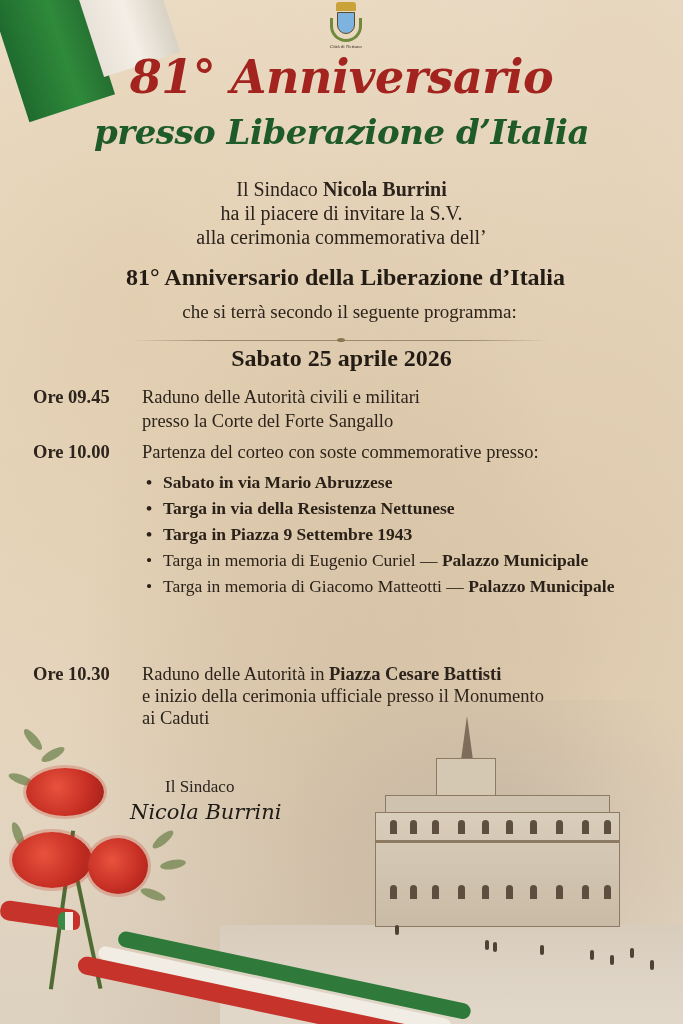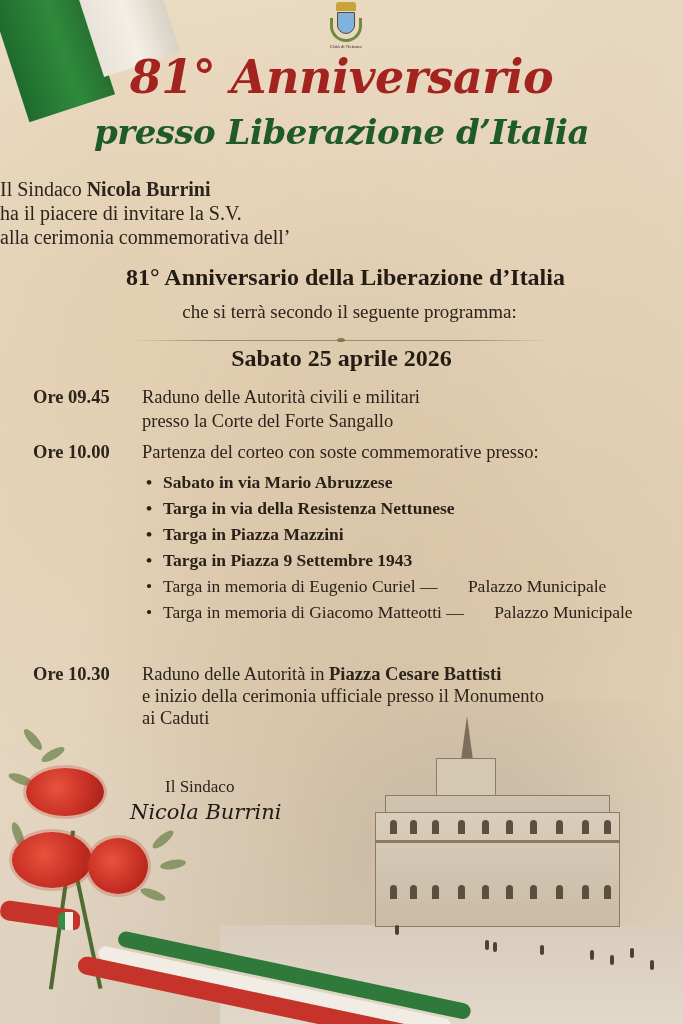--- a/index.html
+++ b/index.html
@@ -25,40 +25,40 @@
   
   .crest { position: absolute; left: 324px; top: 2px; width: 44px; height: 60px; }
   .crest .crown { position: absolute; left: 12px; top: 0; width: 20px; height: 9px; background: #c9a23a; border-radius: 3px 3px 0 0; }
   .crest .shield { position: absolute; left: 13px; top: 10px; width: 18px; height: 22px; background: #7fb3df; border: 1px solid #5b4a2a; border-radius: 0 0 9px 9px; }
   .crest .wreath { position: absolute; left: 6px; top: 16px; width: 32px; height: 24px; border: 3px solid #6f8a3c; border-top: none; border-radius: 0 0 16px 16px; }
   .crest .city { position: absolute; left: 0; top: 42px; width: 44px; text-align: center; font-size: 5px; color: #3a2f25; }
 
   .title1 { position: absolute; left: 0; right: 0; top: 50px; text-align: center; font-family: "DejaVu Serif", serif; font-style: italic; font-size: 46px; color: #a3231f; letter-spacing: -0.5px; }
   .title2 { position: absolute; left: 0; right: 0; top: 112px; text-align: center; font-family: "DejaVu Serif", serif; font-style: italic; font-size: 34px; color: #1f5a2b; letter-spacing: -0.5px; }
 
-  .intro { position: absolute; left: 0; right: 0; top: 177px; text-align: left; font-size: 20px; line-height: 24px; color: #2c241c; }
+  .intro { position: absolute; left: 0; right: 0; top: 177px; text-align: center; font-size: 20px; line-height: 24px; color: #2c241c; }
   .intro b { font-weight: bold; }
   .headline { position: absolute; left: 8px; right: 0; top: 264px; text-align: center; font-size: 24px; font-weight: bold; color: #231c15; }
   .subline { position: absolute; left: 0; right: 0; top: 301px; text-align: center; font-size: 19px; color: #2c241c; padding-left: 16px; }
 
   .divider { position: absolute; left: 130px; width: 420px; top: 340px; height: 1px; background: linear-gradient(90deg, transparent, #9c8a6c 20%, #9c8a6c 80%, transparent); }
   .divider-dot { position: absolute; left: 337px; top: 338px; width: 8px; height: 4px; border-radius: 50%; background: #8a7650; }
 
   .date { position: absolute; left: 0; right: 0; top: 345px; text-align: center; font-size: 24px; font-weight: bold; color: #231c15; }
 
   .row { position: absolute; left: 33px; font-size: 18.5px; line-height: 22px; color: #2c241c; }
   .row .time { position: absolute; left: 0; top: 0; font-weight: bold; width: 110px; white-space: nowrap; }
   .row .desc { position: absolute; left: 109px; top: 0; white-space: nowrap; }
   .row .desc b { font-weight: bold; }
 
   .stops { position: absolute; left: 146px; top: 469px; font-size: 17.5px; line-height: 26px; font-weight: bold; color: #2a2119; list-style: none; }
   .stops li { white-space: nowrap; }
   .stops li .bul { display: inline-block; width: 17px; }
   .stops li.light { font-weight: normal; }
-  .stops li.light b { font-weight: normal; margin-left: 26px; }
+  .stops li.light b { font-weight: bold; }
 
   .sign1 { position: absolute; left: 165px; top: 777px; font-size: 17px; color: #2c241c; }
   .sign2 { position: absolute; left: 130px; top: 800px; font-family: "DejaVu Serif", serif; font-style: italic; font-size: 21px; color: #1e1a16; }
 
   
   .flowers { position: absolute; left: 0; top: 720px; width: 250px; height: 304px; }
   .leaf { position: absolute; width: 26px; height: 9px; background: #7c8d5a; border-radius: 50%; opacity: 0.85; }
   .carn { position: absolute; border-radius: 50%; background: radial-gradient(circle at 40% 40%, #e8523d, #c42d22 60%, #9c1f18); box-shadow: 0 0 0 3px rgba(200,50,40,0.25); }
   .stem { position: absolute; width: 4px; background: #4f6b33; }
 
@@ -121,21 +121,20 @@
   </div>
 
   <div class="row" style="top:441px;">
     <span class="time">Ore 10.00</span>
     <span class="desc">Partenza del corteo con soste commemorative presso:</span>
   </div>
 
   <ul class="stops">
     <li><span class="bul">•</span><span>Sabato in via Mario Abruzzese</span></li>
     <li><span class="bul">•</span><span>Targa in via della Resistenza Nettunese</span></li>
-    <li><span class="bul">•</span><span>Targa in Piazza Mazzini</span></li>
     <li><span class="bul">•</span><span>Targa in Piazza 9 Settembre 1943</span></li>
     <li class="light"><span class="bul">•</span><span>Targa in memoria di Eugenio Curiel — </span><b>Palazzo Municipale</b></li>
     <li class="light"><span class="bul">•</span><span>Targa in memoria di Giacomo Matteotti — </span><b>Palazzo Municipale</b></li>
   </ul>
 
   <div class="row" style="top:663px;">
     <span class="time">Ore 10.30</span>
     <span class="desc"><span>Raduno delle Autorità in </span><b>Piazza Cesare Battisti</b></span>
     <span class="desc" style="top:22px;">e inizio della cerimonia ufficiale presso il Monumento</span>
     <span class="desc" style="top:44px;">ai Caduti</span>

